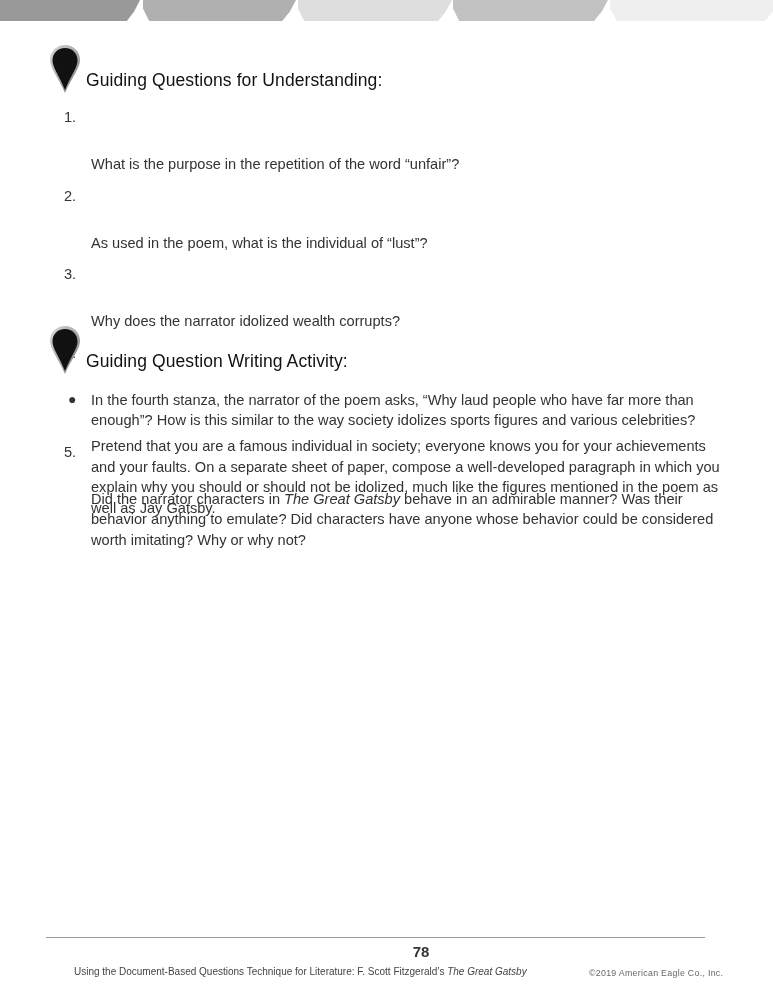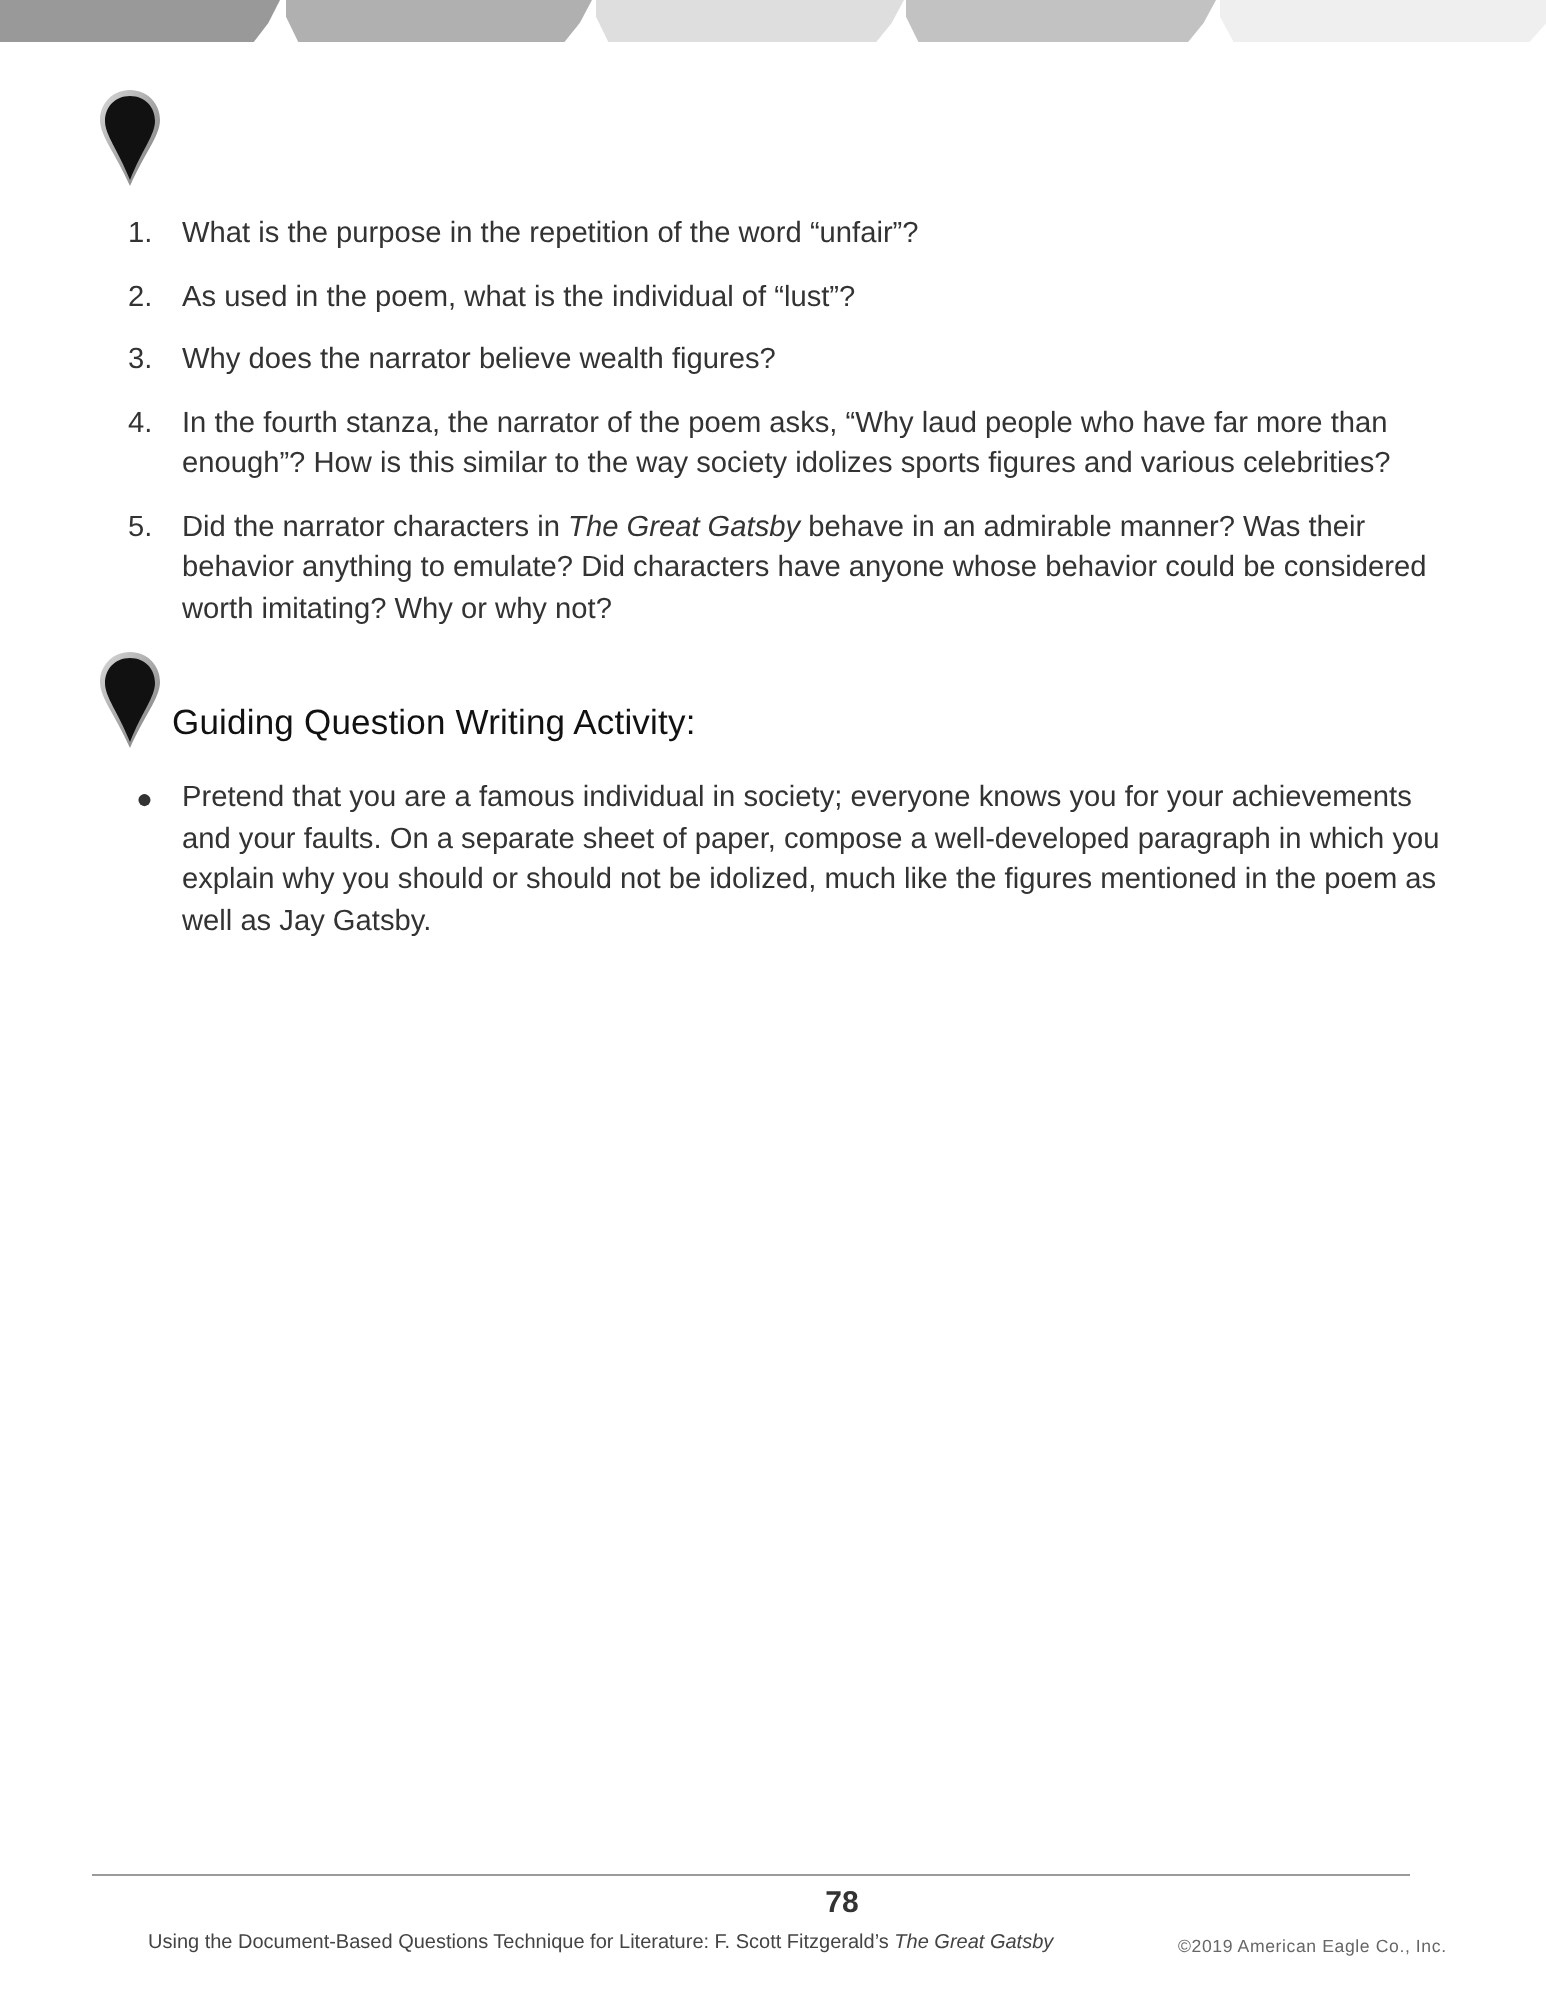--- a/index.html
+++ b/index.html
@@ -19,21 +19,21 @@
     .pin {
       width: 34px; height: 50px; position: relative;
     }
     .section-title {
       font-size: 17.5px; color: #111; margin-left: 4px; margin-bottom: 3px;
       letter-spacing: 0.1px;
     }
     .qlist { position: absolute; left: 64px; width: 660px; margin: 0; padding: 0; list-style: none; }
     .qitem { display: flex; font-size: 14.6px; line-height: 20.5px; color: #333; margin-bottom: 11px; }
     .qnum { width: 27px; flex: 0 0 27px; }
-    .qtext { flex: 1; }
+    .qtext { flex: 1; margin-top: 47px; }
     .qtext i { font-style: italic; }
     .blist { position: absolute; left: 64px; width: 660px; top: 389px; margin: 0; padding: 0; list-style: none; }
     .bitem { display: flex; font-size: 14.6px; line-height: 20.5px; color: #333; }
     .bullet { width: 27px; flex: 0 0 27px; font-size: 14px; padding-left: 4px; box-sizing: border-box; }
     .footer-rule { position: absolute; left: 46px; top: 937px; width: 659px; height: 1px; background: #9a9a9a; }
     .page-num { position: absolute; left: 0; width: 750px; top: 943px; text-align: center; font-weight: bold; font-size: 15px; color: #333; padding-left: 46px; }
     .footer-left { position: absolute; left: 46px; top: 966px; font-size: 10px; color: #444; margin-left: 28px; }
     .footer-left i { font-style: italic; }
     .footer-right { position: absolute; left: 589px; top: 968px; font-size: 8.8px; color: #666; letter-spacing: 0.3px; }
   </style>
@@ -54,34 +54,35 @@
       <defs>
         <linearGradient id="rim1" x1="0" y1="0" x2="1" y2="1">
           <stop offset="0" stop-color="#d8d8d8"></stop>
           <stop offset="1" stop-color="#7a7a7a"></stop>
         </linearGradient>
       </defs>
       <path d="M17 1 C8 1 2 8 2 16 C2 24 10 33 17 49 C24 33 32 24 32 16 C32 8 26 1 17 1 Z" fill="url(#rim1)"></path>
       <path d="M17 4 C9.5 4 4.5 9.5 4.5 16.5 C4.5 23.5 11 31 17 46 C23 31 29.5 23.5 29.5 16.5 C29.5 9.5 24.5 4 17 4 Z" fill="#111"></path>
     </svg>
   </span>
+  <span class="section-title">Guiding Questions for Understanding:</span>
 </div>
 
 <ol class="qlist" style="top:107px;">
   <li class="qitem">
     <span class="qnum">1.</span>
     <span class="qtext">What is the purpose in the repetition of the word “unfair”?</span>
   </li>
   <li class="qitem">
     <span class="qnum">2.</span>
     <span class="qtext">As used in the poem, what is the individual of “lust”?</span>
   </li>
   <li class="qitem">
     <span class="qnum">3.</span>
-    <span class="qtext">Why does the narrator believe wealth figures?</span>
+    <span class="qtext">Why does the narrator idolized wealth corrupts?</span>
   </li>
   <li class="qitem">
     <span class="qnum">4.</span>
     <span class="qtext">In the fourth stanza, the narrator of the poem asks, “Why laud people who have far more than enough”? How is this similar to the way society idolizes sports figures and various celebrities?</span>
   </li>
   <li class="qitem">
     <span class="qnum">5.</span>
     <span class="qtext"><span>Did the narrator characters in </span><i>The Great Gatsby</i><span> behave in an admirable manner? Was their behavior anything to emulate? Did characters have anyone whose behavior could be considered worth imitating? Why or why not?</span></span>
   </li>
 </ol>

